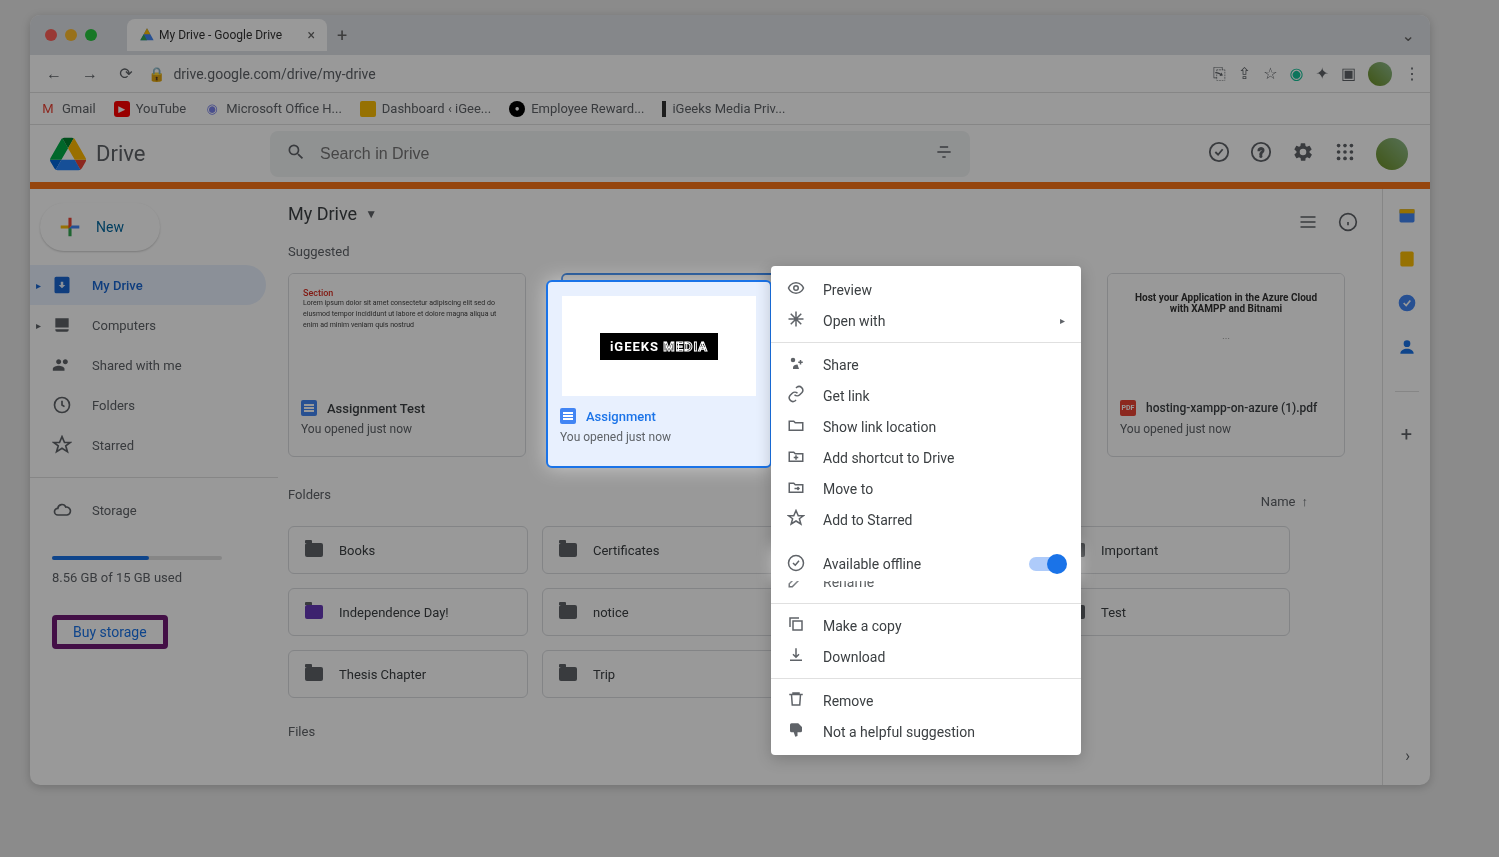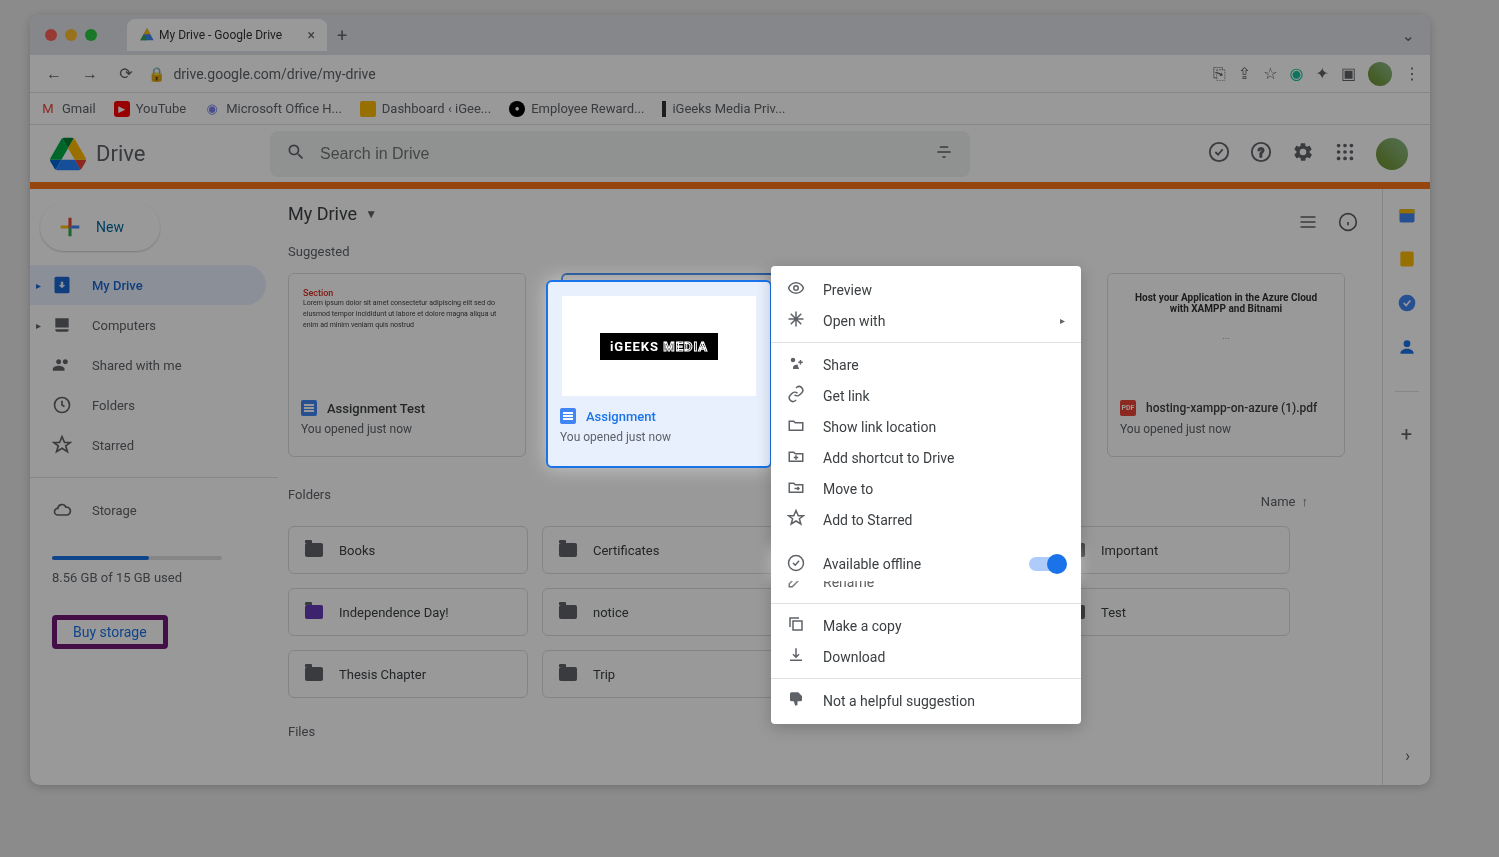--- a/index.html
+++ b/index.html
@@ -480,20 +480,26 @@
       <span>Make a copy</span>
     </div>
   <div class="ctx-item">
       <span class="ctx-icon"><svg width="18" height="18" viewBox="0 0 24 24" fill="none" stroke="#5f6368" stroke-width="2">
           <path d="M12 3v12m-4-4l4 4 4-4M4 19h16"></path>
         </svg></span>
       <span>Download</span>
     </div>
   <div class="ctx-sep"></div>
   <div class="ctx-item">
+      <span class="ctx-icon"><svg width="18" height="18" viewBox="0 0 24 24" fill="none" stroke="#5f6368" stroke-width="2">
+          <path d="M3 6h18M8 6V4h8v2M6 6l1 14h10l1-14"></path>
+        </svg></span>
+      <span>Remove</span>
+    </div>
+  <div class="ctx-item">
       <span class="ctx-icon"><svg width="18" height="18" viewBox="0 0 24 24" fill="#5f6368">
           <path d="M15 3H6a2 2 0 0 0-2 2v8a2 2 0 0 0 2 2h3l2 6 3-1v-5h4a2 2 0 0 0 2-2V8z"></path>
         </svg></span>
       <span>Not a helpful suggestion</span>
     </div>
 </div>
 
 <div class="ctx-item highlighted-menu-item" style="top:547px;left:771px;width:310px;height:34px;z-index:80">
   <span class="ctx-icon"><svg width="18" height="18" viewBox="0 0 24 24" fill="none" stroke="#5f6368" stroke-width="2">
         <circle cx="12" cy="12" r="10"></circle>

